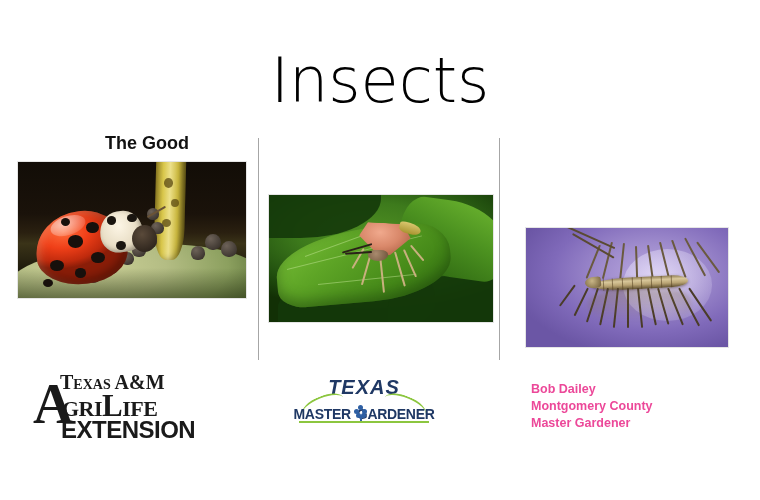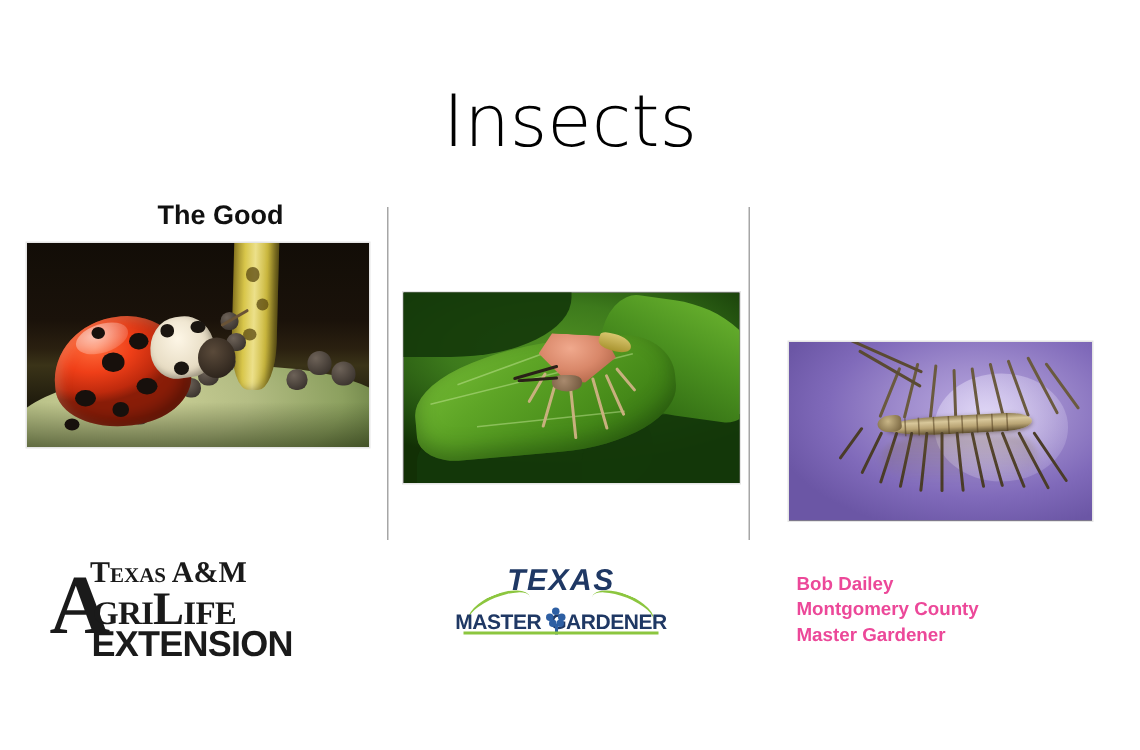--- a/index.html
+++ b/index.html
@@ -20,21 +20,21 @@
 
   
   #slide-title {
     position: absolute;
     left: 0;
     top: 44px;
     width: 760px;
     text-align: center;
     font-family: "DejaVu Sans", sans-serif;
     font-weight: 300;
-    font-size: 48px;
+    font-size: 62px;
     line-height: 74px;
     letter-spacing: 0px;
     color: #000000;
   }
 
   
   .col-heading {
     position: absolute;
     text-align: center;
     font-family: "Liberation Sans", sans-serif;
@@ -295,21 +295,21 @@
     font-size: 24px;
     line-height: 24px;
     font-weight: 700;
     letter-spacing: -0.5px;
     white-space: nowrap;
   }
 
   
   #logo-mg {
     position: absolute;
-    left: 309px;
+    left: 299px;
     top: 376px;
     width: 130px;
     height: 48px;
   }
   #mg-texas {
     position: absolute;
     left: 0; top: 0; width: 130px;
     text-align: center;
     font-family: "Liberation Sans", sans-serif;
     font-weight: 700;

